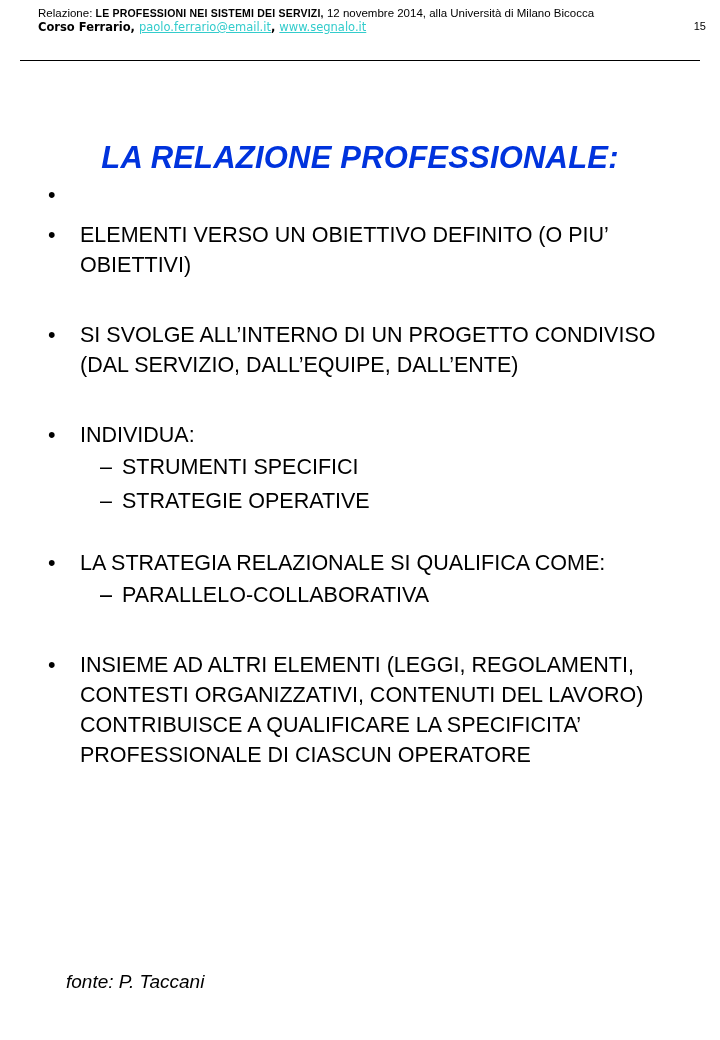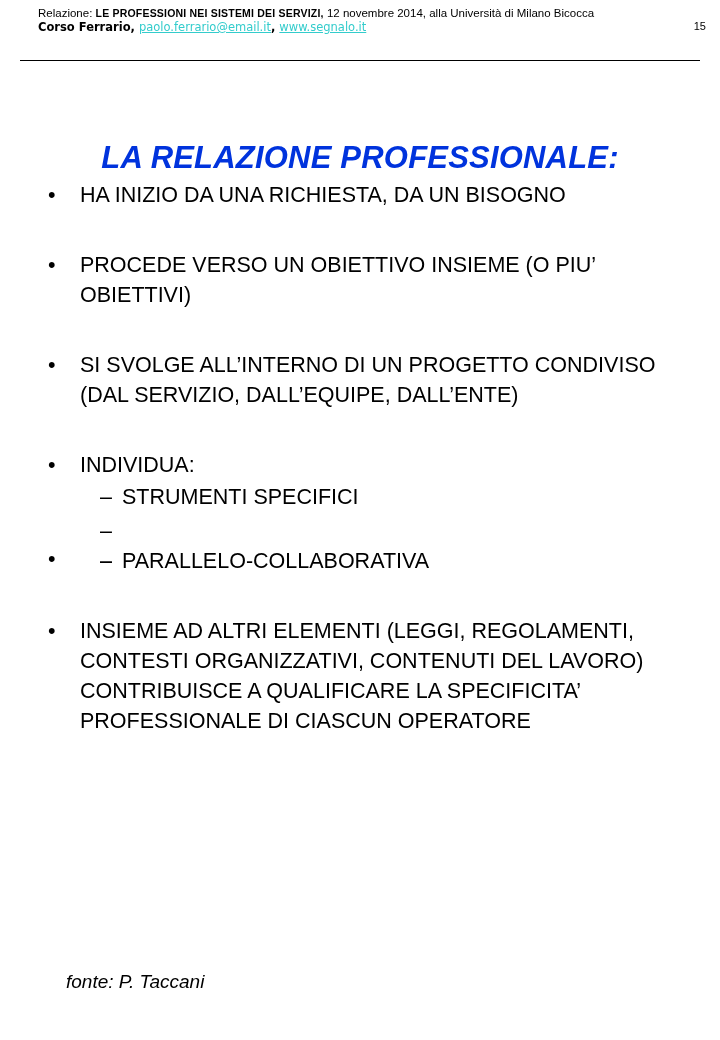--- a/index.html
+++ b/index.html
@@ -31,43 +31,44 @@
   </div>
 </div>
 <div class="page-num">15</div>
 <div class="rule"></div>
 
 <div class="title">LA RELAZIONE PROFESSIONALE:</div>
 
 <div class="bullets">
   <div class="b" style="margin-top:0">
     <span class="dot">•</span>
-    <span>HA INIZIO DA UNA RICHIESTA,  DA UN BISOGNO</span>
   </div>
   <div class="b" style="margin-top:40px">
     <span class="dot">•</span>
-    <span>PROCEDE VERSO UN OBIETTIVO INSIEME (O PIU’ OBIETTIVI)</span>
+    <span>ELEMENTI VERSO UN OBIETTIVO DEFINITO (O PIU’ OBIETTIVI)</span>
   </div>
   <div class="b" style="margin-top:40px">
     <span class="dot">•</span>
     <span>SI SVOLGE ALL’INTERNO  DI UN PROGETTO CONDIVISO (DAL SERVIZIO, DALL’EQUIPE, DALL’ENTE)</span>
   </div>
   <div class="b" style="margin-top:40px">
     <span class="dot">•</span>
     <span>INDIVIDUA:</span>
   </div>
   <div class="sub">
     <span class="dash">–</span>
     <span>STRUMENTI  SPECIFICI</span>
   </div>
   <div class="sub">
     <span class="dash">–</span>
+    <span>STRATEGIE  OPERATIVE</span>
   </div>
   <div class="b" style="margin-top:30px">
     <span class="dot">•</span>
+    <span>LA STRATEGIA RELAZIONALE  SI QUALIFICA COME:</span>
   </div>
   <div class="sub">
     <span class="dash">–</span>
   </div>
   <div class="sub">
     <span class="dash">–</span>
     <span>PARALLELO-COLLABORATIVA</span>
   </div>
   <div class="b" style="margin-top:38px">
     <span class="dot">•</span>

